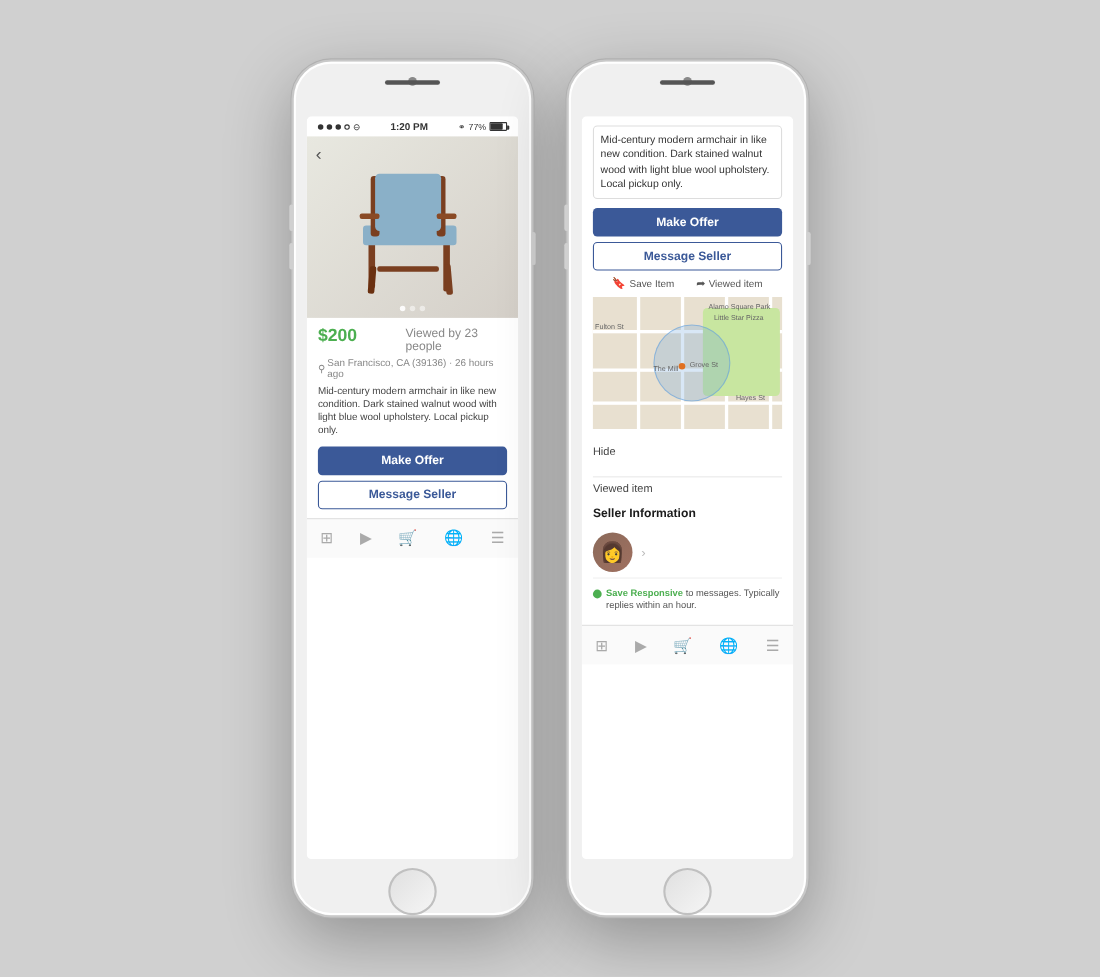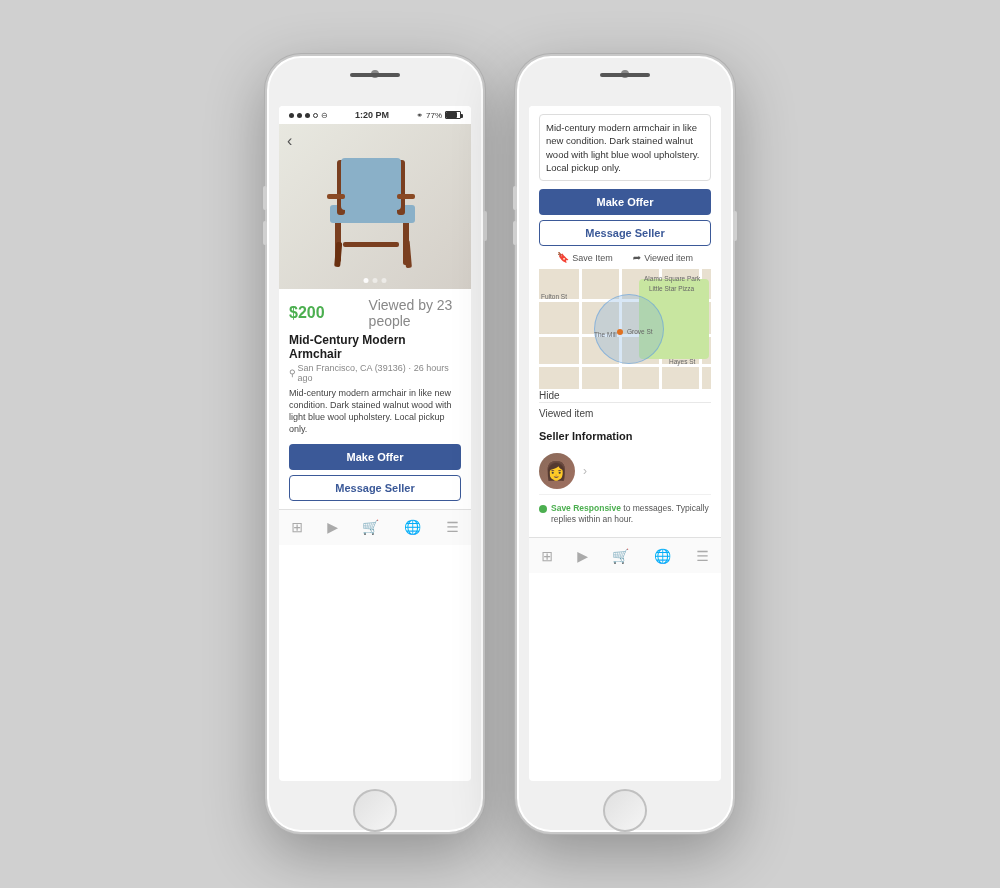--- a/index.html
+++ b/index.html
@@ -143,25 +143,25 @@
     .img-dot.active { background: rgba(255,255,255,0.9); }
 
     .product-info {
       padding: 8px 10px;
       background: #fff;
       flex: 1;
     }
     .price-row {
       display: flex;
       justify-content: space-between;
-      align-items: center;
+      align-items: flex-start;
       margin-bottom: 4px;
     }
     .price { color: #4CAF50; font-size: 16px; font-weight: 600; }
-    .viewed { color: #888; font-size: 14px; margin-left: 44px; }
+    .viewed { color: #888; font-size: 11px; margin-left: 44px; }
     .product-title { font-size: 12px; font-weight: 700; color: #1c1c1c; margin-bottom: 2px; }
     .product-location { font-size: 9px; color: #888; margin-bottom: 4px; display: flex; align-items: center; gap: 2px; }
     .location-pin { color: #888; font-size: 9px; }
     .product-desc { font-size: 9px; color: #444; line-height: 1.35; margin-bottom: 8px; }
     .btn-make-offer {
       width: 100%;
       background: #3b5998;
       color: #fff;
       border: none;
       border-radius: 4px;
@@ -278,21 +278,21 @@
       height: 70px;
       border-radius: 50%;
       background: rgba(100, 160, 220, 0.25);
       border: 1.5px solid rgba(100, 160, 220, 0.6);
       top: 25px;
       left: 55px;
     }
     .map-label { position: absolute; font-size: 6.5px; color: #666; font-weight: 500; }
     .map-dot { position: absolute; width: 6px; height: 6px; background: #e07020; border-radius: 50%; }
 
-    .hide-link { font-size: 10px; color: #444; padding: 1px 0; border-bottom: 1px solid #e8e8e8; cursor: pointer; }
+    .hide-link { font-size: 10px; color: #444; padding: 16px 0; border-bottom: 1px solid #e8e8e8; cursor: pointer; }
     .report-link { font-size: 10px; color: #444; padding: 5px 0; margin-bottom: 6px; cursor: pointer; }
 
     .seller-info-title { font-size: 11px; font-weight: 700; color: #1c1c1c; margin-bottom: 6px; }
     .seller-row {
       display: flex;
       align-items: center;
       gap: 8px;
       padding: 5px 0;
       border-bottom: 1px solid #f0f0f0;
       margin-bottom: 4px;
@@ -386,21 +386,20 @@
           <div class="img-dot"></div>
           <div class="img-dot"></div>
         </div>
       </div>
 
       <div class="product-info">
         <div class="price-row">
           <span class="price">$200</span>
           <span class="viewed">Viewed by 23 people</span>
         </div>
-        <div class="product-title">Mid-Century Modern Armchair</div>
         <div class="product-location">
           <span class="location-pin">⚲</span>
           <span>San Francisco, CA (39136) · 26 hours ago</span>
         </div>
         <div class="product-desc">Mid-century modern armchair in like new condition. Dark stained walnut wood with light blue wool upholstery. Local pickup only.</div>
         <button class="btn-make-offer">Make Offer</button>
         <button class="btn-message-seller">Message Seller</button>
       </div>
 
       <div class="bottom-nav">

